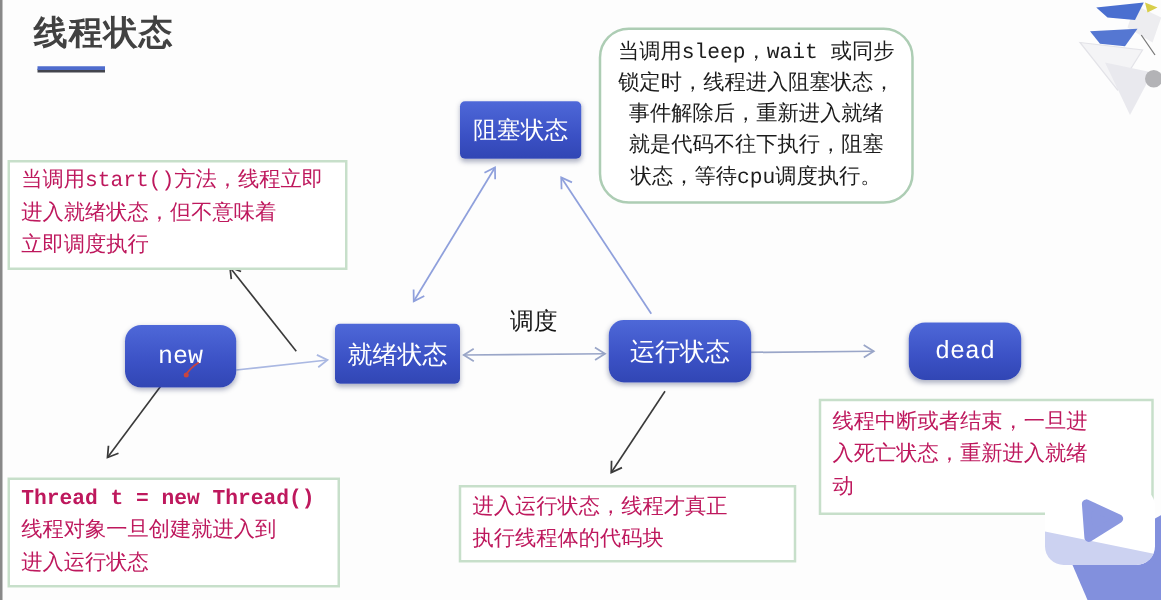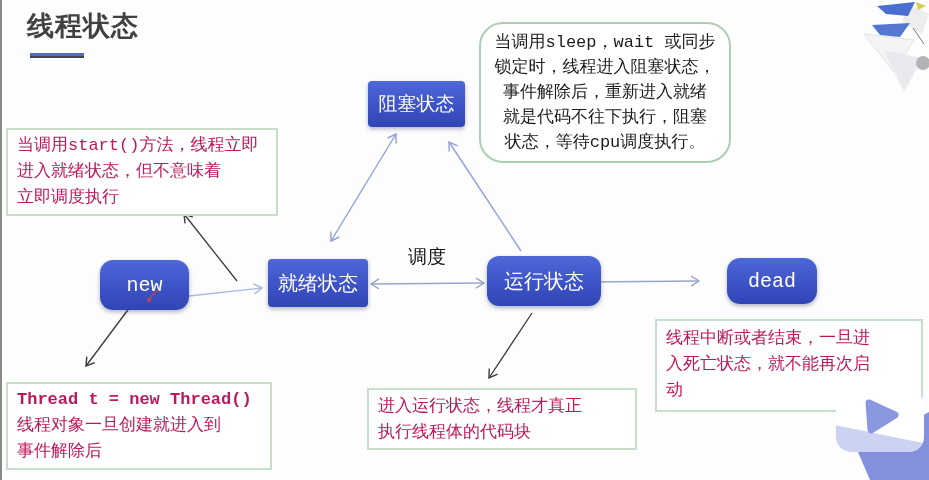--- a/index.html
+++ b/index.html
@@ -97,31 +97,31 @@
     <div>当调用sleep，wait 或同步</div>
     <div>锁定时，线程进入阻塞状态，</div>
     <div>事件解除后，重新进入就绪</div>
     <div>就是代码不往下执行，阻塞</div>
     <div>状态，等待cpu调度执行。</div>
   </div>
 
   <div class="note" style="left:6px;top:382px;width:244px;">
     <div class="code">Thread t = new Thread()</div>
     <div>线程对象一旦创建就进入到</div>
-    <div>事件解除后</div>
+    <div>进入运行状态</div>
   </div>
 
   <div class="note" style="left:367px;top:388px;width:248px;padding-top:4px;padding-bottom:2px;">
     <div>进入运行状态，线程才真正</div>
     <div>执行线程体的代码块</div>
   </div>
 
   <div class="note" style="left:655px;top:319px;width:246px;padding-top:5px;padding-bottom:6px;">
     <div>线程中断或者结束，一旦进</div>
-    <div>入死亡状态，就不能再次启</div>
+    <div>入死亡状态，重新进入就绪</div>
     <div>动</div>
   </div>
 
   <svg class="overlay" width="929" height="480">
     <path d="M148,301 C151,296 154,293 159,290" fill="none" stroke="#c9453f" stroke-width="1.4"></path>
     <circle cx="149" cy="300" r="2" fill="#c9453f"></circle>
   </svg>
 
   <svg class="overlay" width="929" height="480">
     <polygon points="908,4 929,14 922,34 902,22" fill="#ededf0"></polygon>

